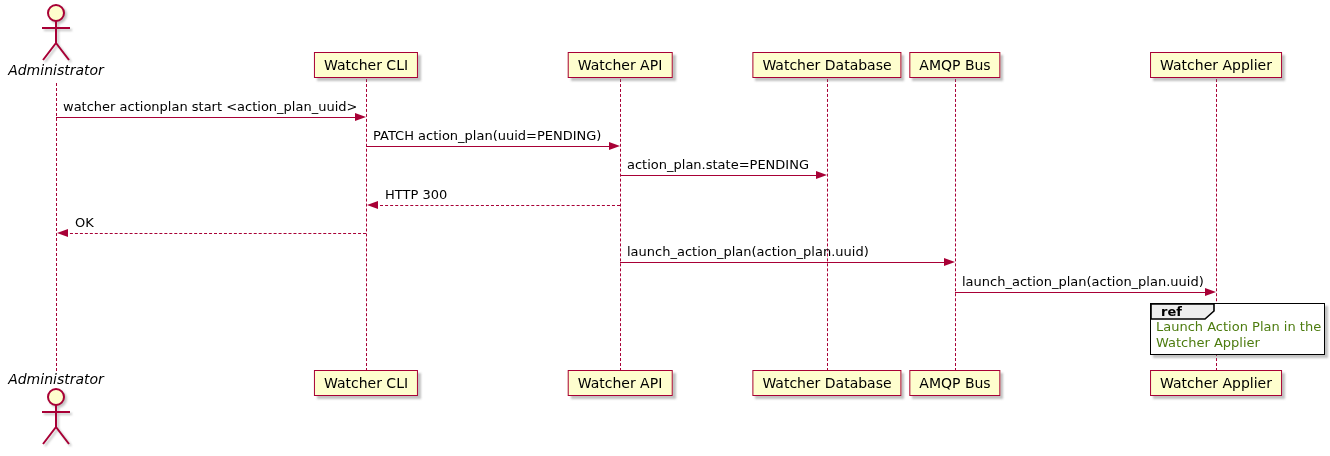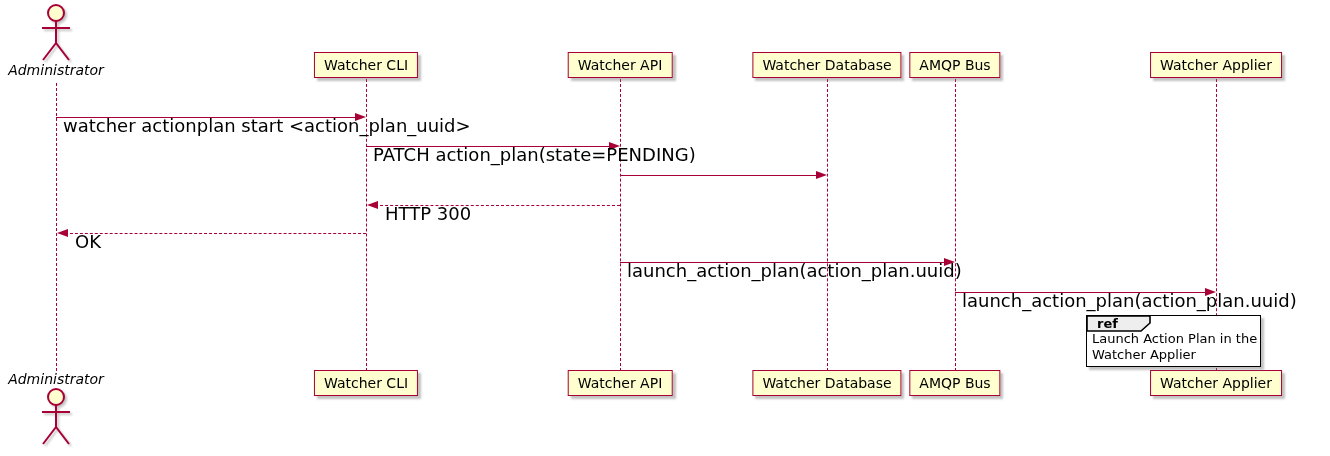--- a/index.html
+++ b/index.html
@@ -55,38 +55,37 @@
     border-top: 1px dashed var(--line);
   }
   .msg-head {
     position: absolute;
     width: 0;
     height: 0;
   }
   .msg-label {
     position: absolute;
     color: #000;
-    font-size: 18px;
+    font-size: 13px;
     white-space: nowrap;
-    margin-top: 16px;
   }
   .ref-box {
     position: absolute;
     background: #ffffff;
     border: 1.8px solid #000000;
     box-shadow: 3px 3px 2px rgba(120,120,120,0.45);
     z-index: 5;
   }
   .ref-lines {
     position: absolute;
     left: 5px;
     top: 15px;
     font-size: 13px;
     line-height: 16px;
-    color: #000000;
+    color: #4d7c0f;
     white-space: nowrap;
   }
 </style>
 </head>
 <body>
 
 <div id="stage" style="--line: #A80036; --fill: #FEFECE;">
     <div class="lifeline" style="left: 56px; top: 83px; height: 288px;"></div>
     <div class="lifeline" style="left: 366px; top: 79px; height: 292px;"></div>
     <div class="lifeline" style="left: 620px; top: 79px; height: 292px;"></div>
@@ -111,36 +110,37 @@
     <div class="pbox" style="left: 827px; top: 370px;">Watcher Database</div>
     <div class="pbox" style="left: 955px; top: 52px;">AMQP Bus</div>
     <div class="pbox" style="left: 955px; top: 370px;">AMQP Bus</div>
     <div class="pbox" style="left: 1216px; top: 52px;">Watcher Applier</div>
     <div class="pbox" style="left: 1216px; top: 370px;">Watcher Applier</div>
     <div class="msg-line-solid" style="left: 56px; top: 117px; width: 301px;"></div>
     <div class="msg-head" style="top: 113px; left: 355px; border-top: 4.5px solid transparent; border-bottom: 4.5px solid transparent; border-left: 11px solid rgb(168, 0, 54);"></div>
     <div class="msg-label" style="left: 63px; top: 99px;">watcher actionplan start &lt;action_plan_uuid&gt;</div>
     <div class="msg-line-solid" style="left: 366px; top: 146px; width: 245px;"></div>
     <div class="msg-head" style="top: 142px; left: 609px; border-top: 4.5px solid transparent; border-bottom: 4.5px solid transparent; border-left: 11px solid rgb(168, 0, 54);"></div>
-    <div class="msg-label" style="left: 373px; top: 128px;">PATCH action_plan(state=PENDING)</div>
+    <div class="msg-label" style="left: 373px; top: 128px;">PATCH action_plan(uuid=PENDING)</div>
     <div class="msg-line-solid" style="left: 620px; top: 175px; width: 198px;"></div>
     <div class="msg-head" style="top: 171px; left: 816px; border-top: 4.5px solid transparent; border-bottom: 4.5px solid transparent; border-left: 11px solid rgb(168, 0, 54);"></div>
+    <div class="msg-label" style="left: 627px; top: 157px;">action_plan.state=PENDING</div>
     <div class="msg-line-dashed" style="left: 375px; top: 205px; width: 245px;"></div>
     <div class="msg-head" style="top: 201px; left: 367px; border-top: 4.5px solid transparent; border-bottom: 4.5px solid transparent; border-right: 11px solid rgb(168, 0, 54);"></div>
     <div class="msg-label" style="left: 385px; top: 187px;">HTTP 300</div>
     <div class="msg-line-dashed" style="left: 65px; top: 233px; width: 301px;"></div>
     <div class="msg-head" style="top: 229px; left: 57px; border-top: 4.5px solid transparent; border-bottom: 4.5px solid transparent; border-right: 11px solid rgb(168, 0, 54);"></div>
     <div class="msg-label" style="left: 75px; top: 215px;">OK</div>
     <div class="msg-line-solid" style="left: 620px; top: 262px; width: 326px;"></div>
     <div class="msg-head" style="top: 258px; left: 944px; border-top: 4.5px solid transparent; border-bottom: 4.5px solid transparent; border-left: 11px solid rgb(168, 0, 54);"></div>
     <div class="msg-label" style="left: 627px; top: 244px;">launch_action_plan(action_plan.uuid)</div>
     <div class="msg-line-solid" style="left: 955px; top: 292px; width: 252px;"></div>
     <div class="msg-head" style="top: 288px; left: 1205px; border-top: 4.5px solid transparent; border-bottom: 4.5px solid transparent; border-left: 11px solid rgb(168, 0, 54);"></div>
     <div class="msg-label" style="left: 962px; top: 274px;">launch_action_plan(action_plan.uuid)</div>
-    <div class="ref-box" style="left: 1086px; top: 303px; width: 173px; height: 50px; margin-top: 12px;">
+    <div class="ref-box" style="left: 1150px; top: 303px; width: 173px; height: 50px;">
       <svg width="68" height="18" style="position: absolute; left: -1px; top: -1px;">
         <path d="M1,1 L64,1 L64,8 L55,16 L1,16 Z" fill="#EEEEEE" stroke="#000" stroke-width="1.6"></path>
         <text x="11" y="13" font-size="13" font-weight="bold" font-family="&quot;DejaVu Sans&quot;, sans-serif">ref</text>
       </svg>
       <div class="ref-lines">
         <div>Launch Action Plan in the</div>
         <div>Watcher Applier</div>
       </div>
     </div>
   </div>

